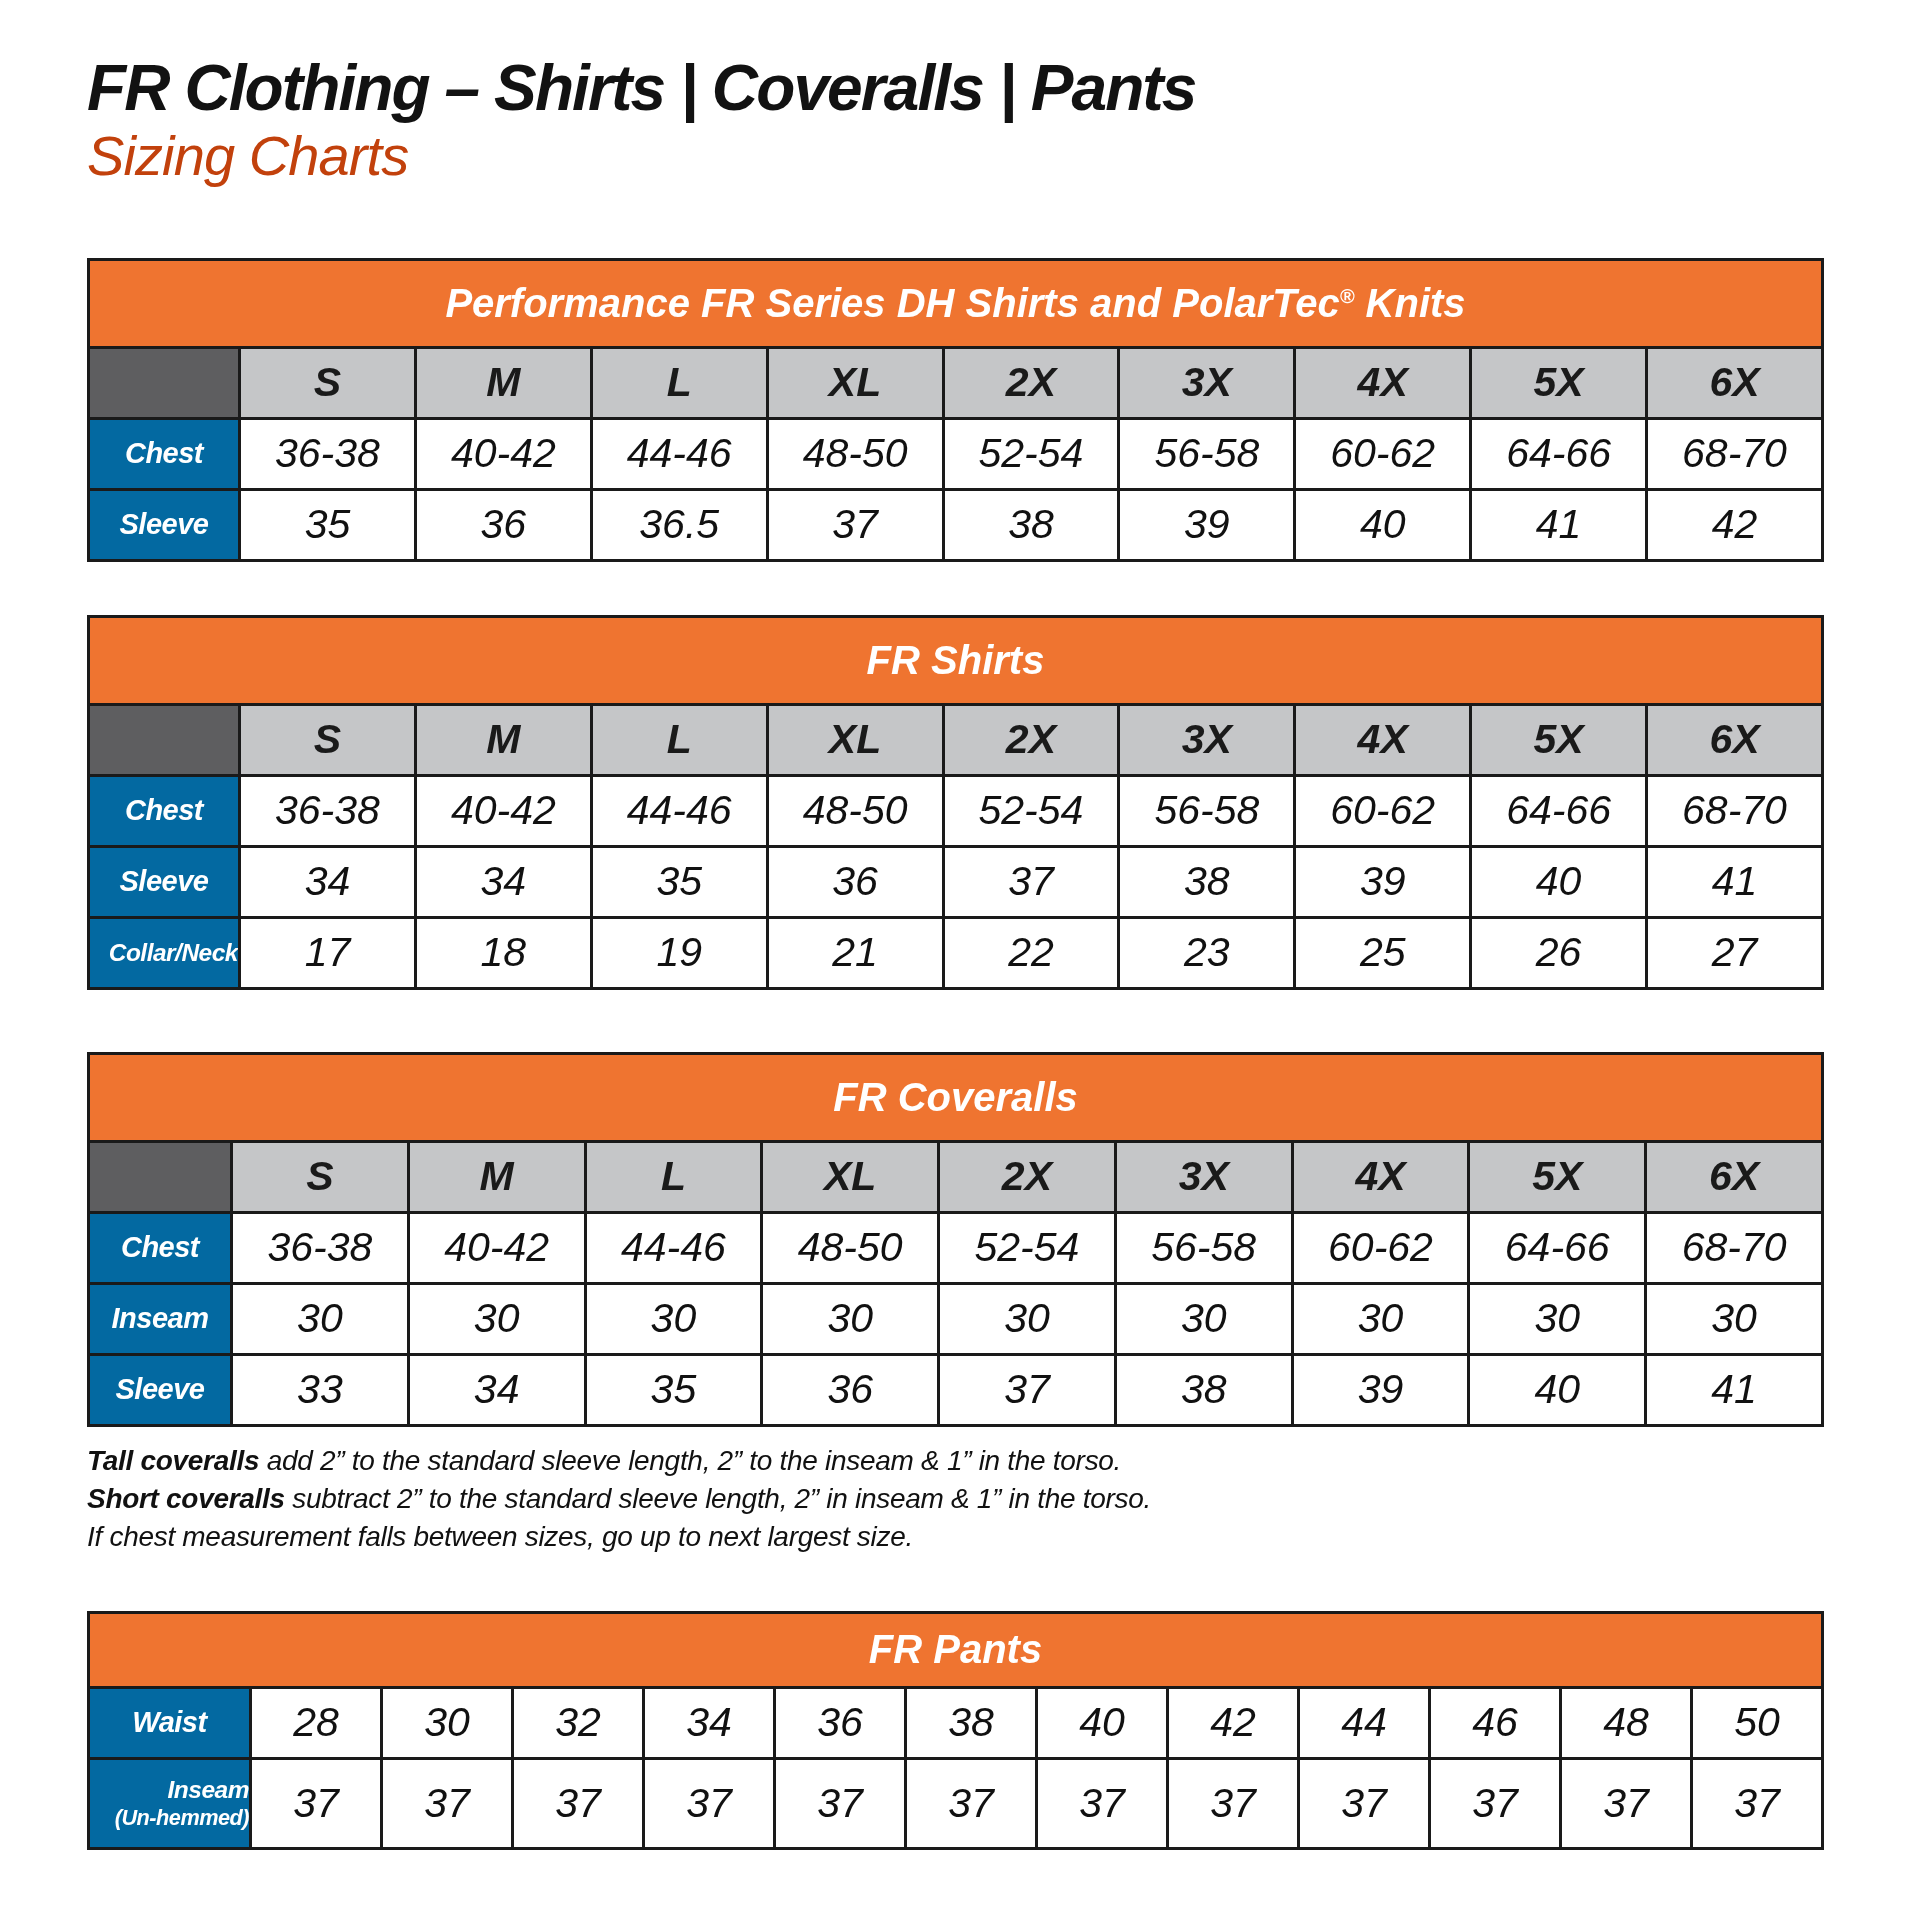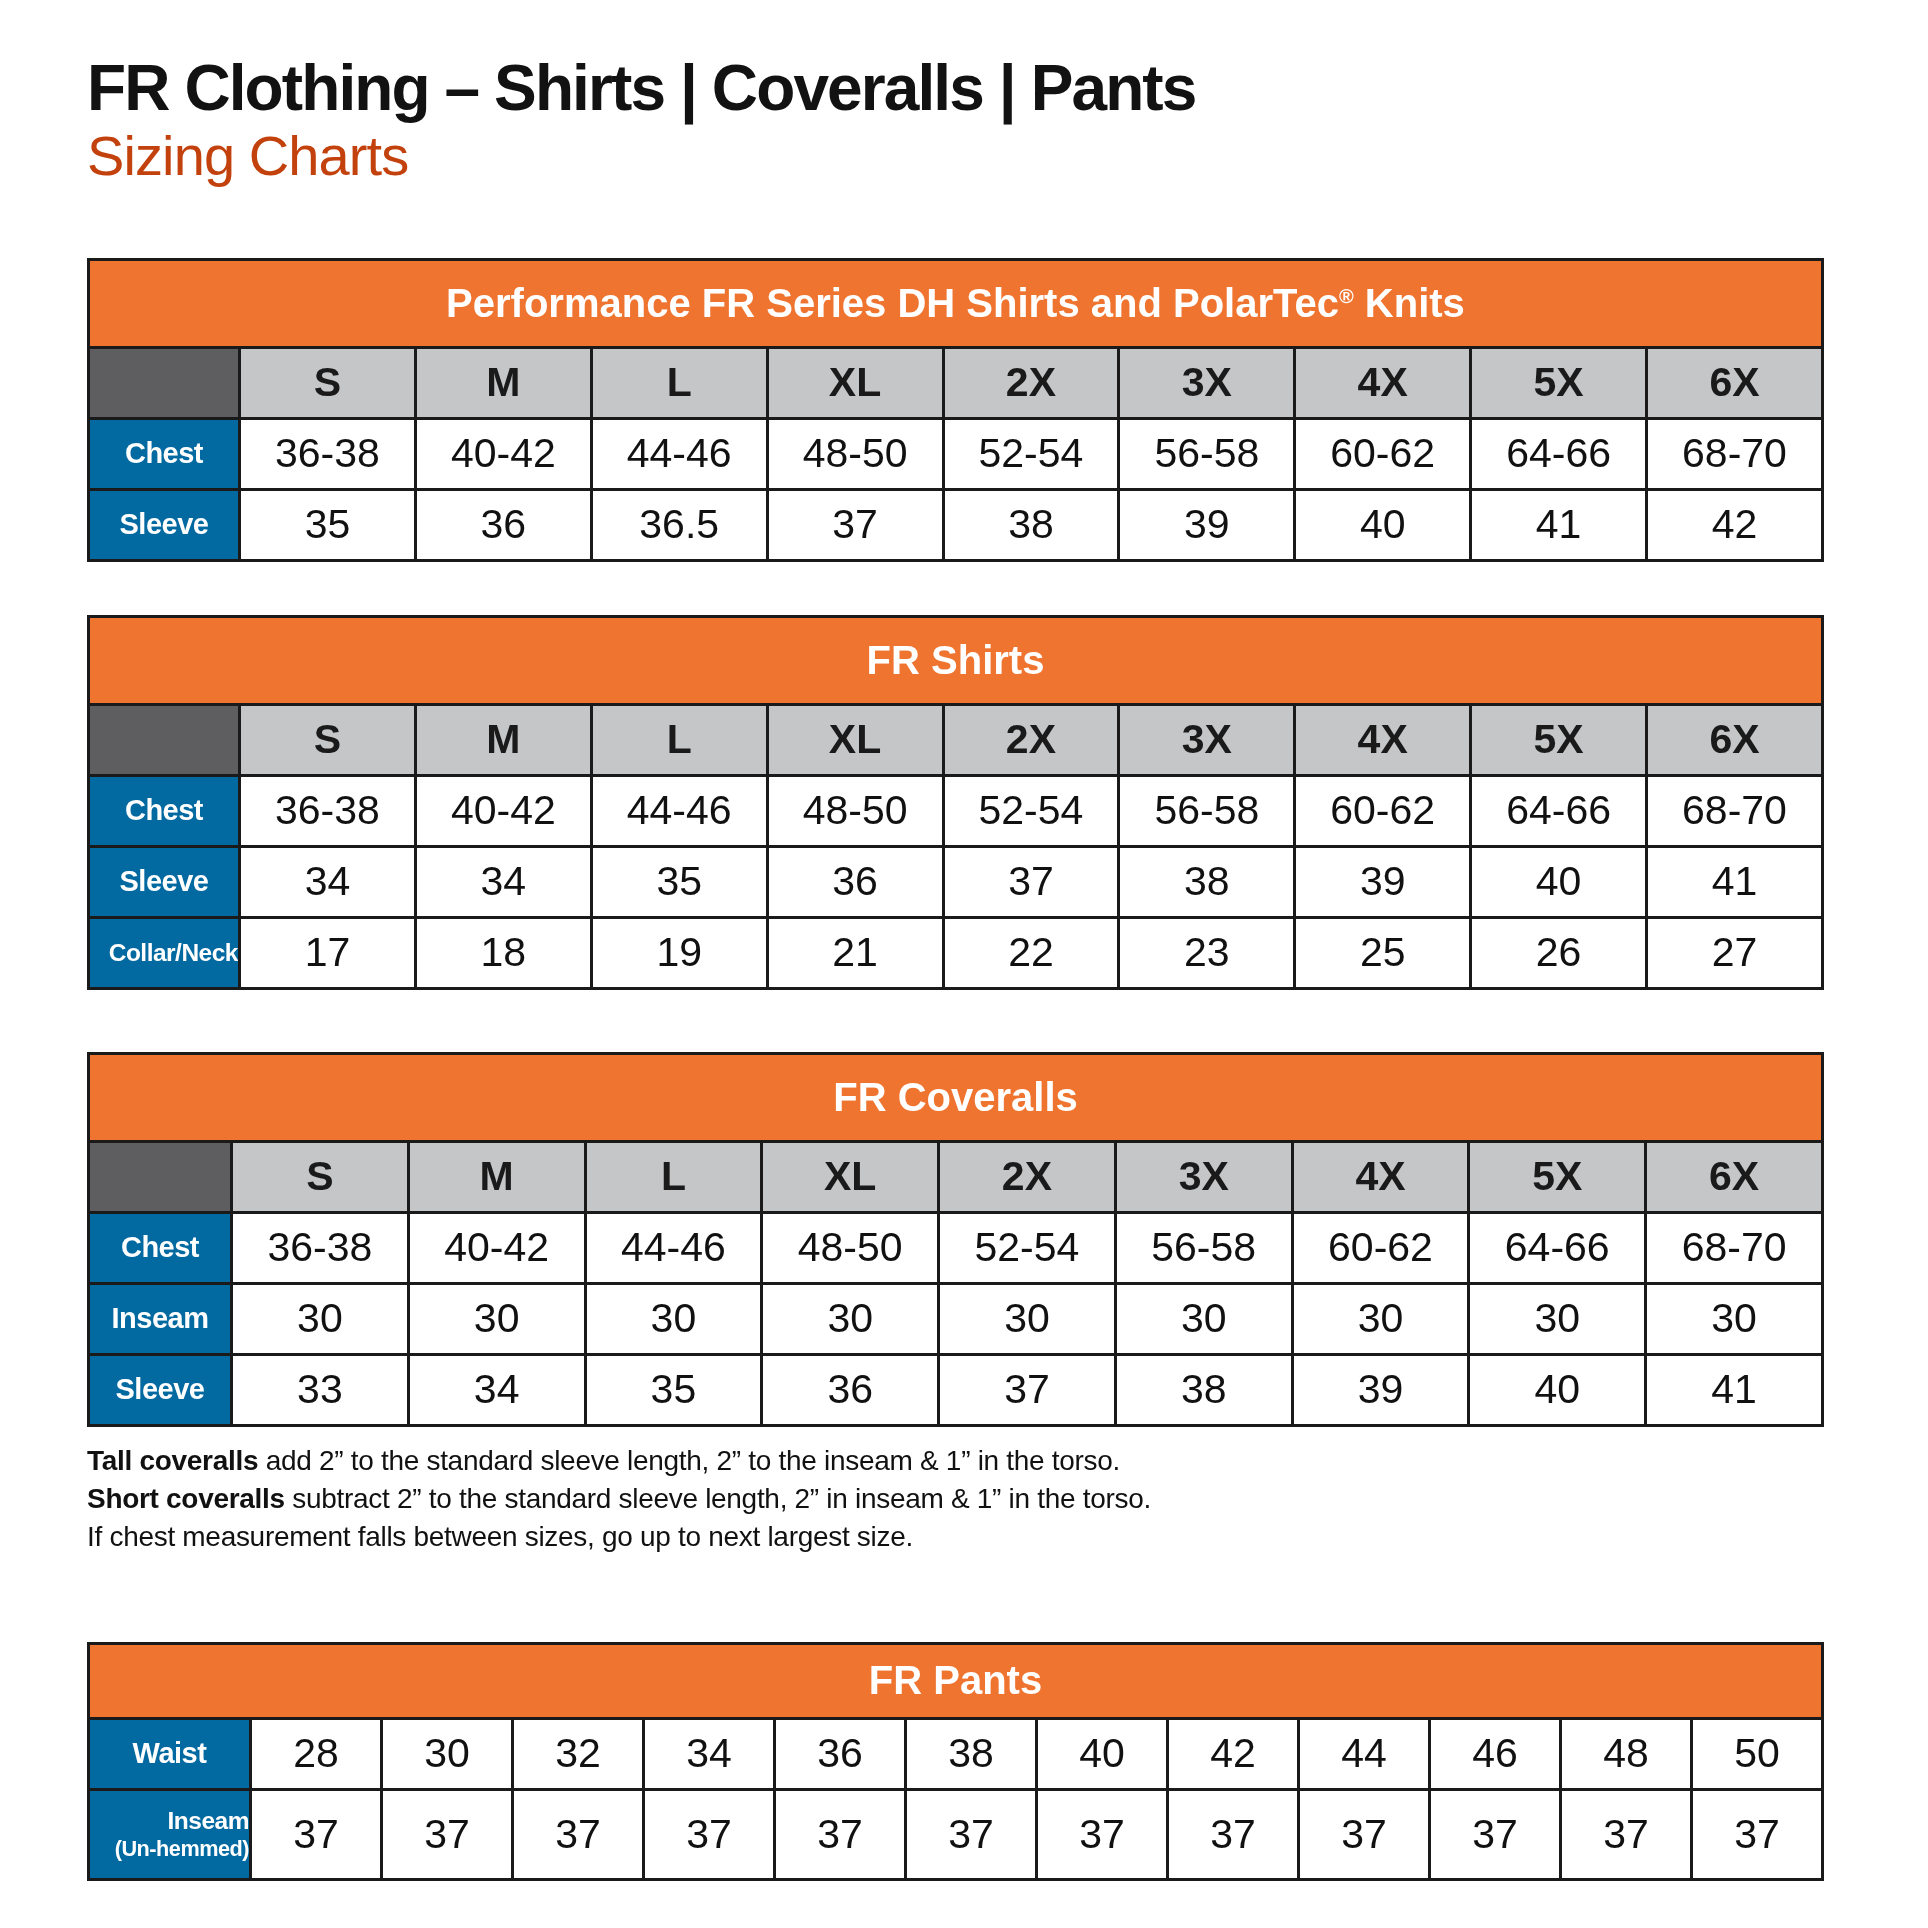--- a/index.html
+++ b/index.html
@@ -8,21 +8,21 @@
     background: #ffffff;
     font-family: "Liberation Sans", sans-serif;
   }
   body {
     width: 1928px;
     height: 1928px;
     box-sizing: border-box;
     padding: 55px 0 0 87px;
     overflow: hidden;
   }
-  .content { width: 1737px; }
+  .content { width: 1737px; font-style: italic; }
 
   h1.page-title {
     margin: 0;
     font-size: 64px;
     font-weight: 700;
     letter-spacing: -1.9px;
     color: #121212;
     line-height: 1.04;
   }
   h2.page-subtitle {
@@ -30,21 +30,21 @@
     font-size: 56px;
     font-weight: 400;
     letter-spacing: -0.9px;
     color: #c2410c;
     line-height: 1.05;
   }
 
   .table-wrap { margin-top: 72px; }
   .table-wrap.t2 { margin-top: 53px; }
   .table-wrap.t3 { margin-top: 62px; }
-  .table-wrap.t4 { margin-top: 86px; }
+  .table-wrap.t4 { margin-top: 55px; }
 
   table.size-table {
     width: 1737px;
     border-collapse: collapse;
     table-layout: fixed;
   }
   table.size-table th, table.size-table td {
     border: 3.8px solid #1a1a1a;
     text-align: center;
     vertical-align: middle;

